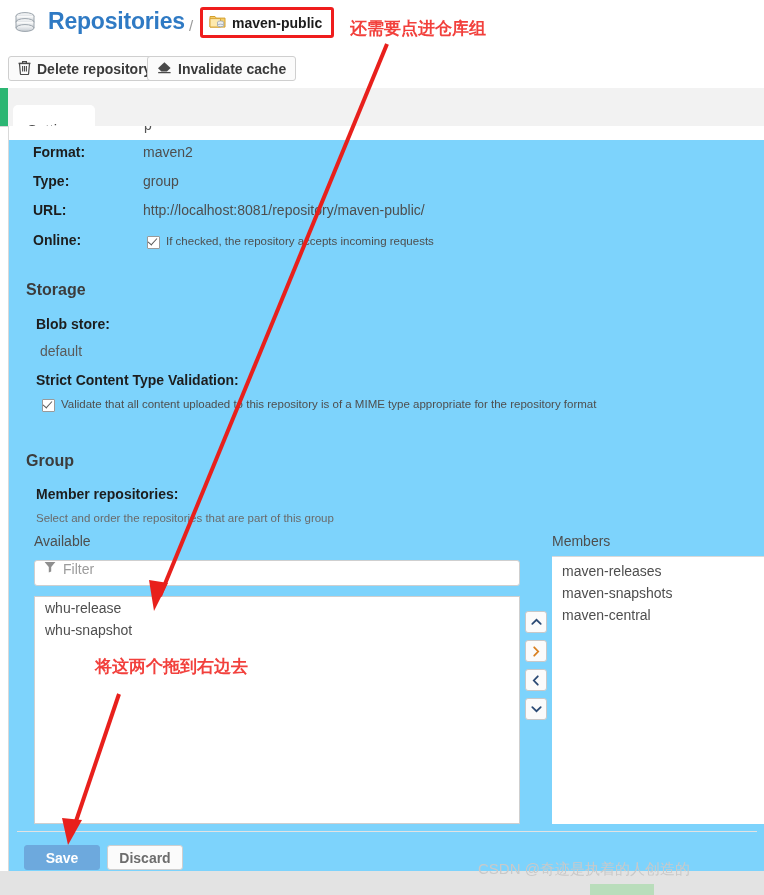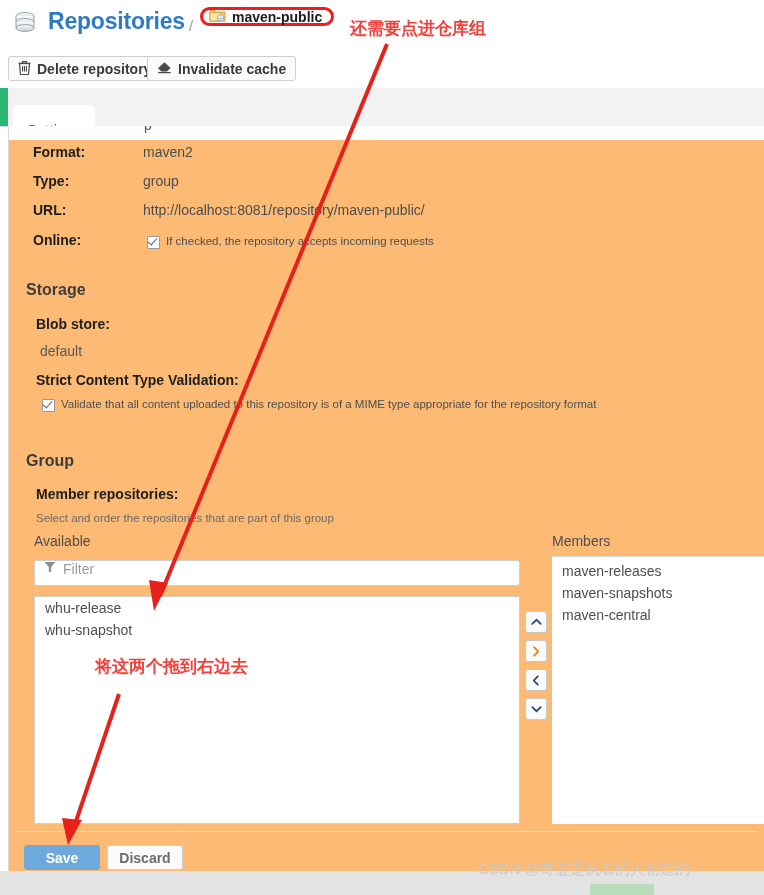--- a/index.html
+++ b/index.html
@@ -14,22 +14,22 @@
 
   
   .header{position:absolute;left:0;top:0;width:764px;height:48px;background:#fff;}
   .db-icon{position:absolute;left:12px;top:10px;width:26px;height:28px;}
   .crumb-title{
     position:absolute;left:48px;top:8px;
     font-size:23px;font-weight:bold;color:#2f7ac4;letter-spacing:-0.2px;
   }
   .crumb-sep{position:absolute;left:189px;top:17px;font-size:15px;color:#9a9a9a;}
   .crumb-current-box{
-    position:absolute;left:200px;top:7px;height:19px;
-    border:3px solid #ef1d1d;border-radius:15px;
+    position:absolute;left:200px;top:7px;height:31px;
+    border:3px solid #ef1d1d;border-radius:3px;
     padding:0 9px 0 6px;display:flex;align-items:center;gap:6px;
     box-sizing:border-box;
   }
   .crumb-current-label{font-size:14px;font-weight:bold;color:#1b1b1b;white-space:nowrap;}
 
   
   .toolbar{position:absolute;left:0;top:52px;width:764px;height:36px;background:#fff;}
   .tbtn{
     position:absolute;top:4px;height:25px;
     background:#fbfbfb;border:1px solid #cfcfcf;border-radius:3px;
@@ -49,21 +49,21 @@
   .tab{
     position:absolute;left:13px;top:17px;height:33px;
     background:#fff;border-radius:5px 5px 0 0;
     display:flex;align-items:flex-end;padding:0 14px;
     font-size:15px;color:#4a4a4a;cursor:pointer;box-sizing:border-box;
   }
 
   
   .panel{
     position:absolute;left:8px;top:126px;width:756px;height:745px;
-    background:#fdba74;border-left:1px solid #d9d9d9;box-sizing:border-box;
+    background:#7dd3fc;border-left:1px solid #d9d9d9;box-sizing:border-box;
     overflow:hidden;
   }
   .clip-top{position:absolute;left:0;top:0;width:756px;height:14px;background:#fff;overflow:hidden;}
   .clip-frag{position:absolute;left:135px;top:-9px;font-size:14px;color:#555;}
 
   .row{position:absolute;left:0;font-size:14px;}
   .row .lbl{position:absolute;left:24px;font-weight:bold;color:#1d1d1d;white-space:nowrap;}
   .row .val{position:absolute;left:134px;color:#4e4e4e;white-space:nowrap;}
 
   .section-head{position:absolute;left:17px;font-size:16px;font-weight:bold;color:#3c3c3c;}

